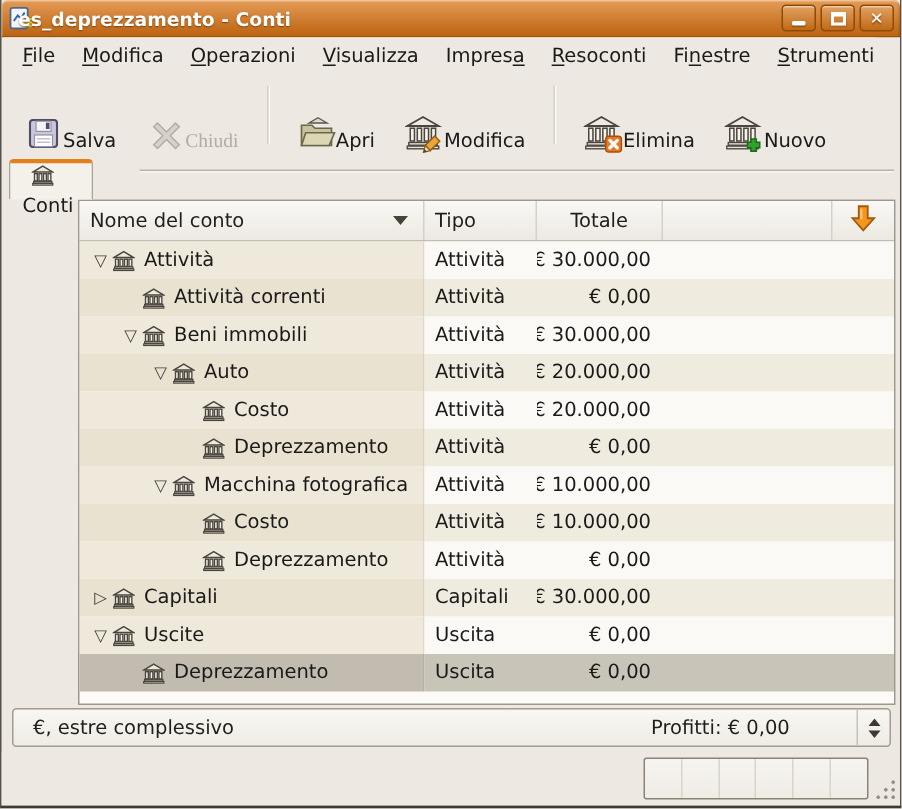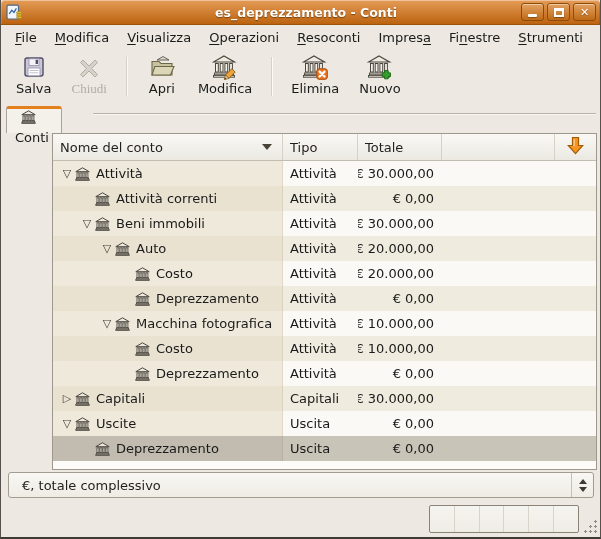--- a/index.html
+++ b/index.html
@@ -15,21 +15,21 @@
   
   .titlebar{
     position:absolute;left:0;right:0;top:0;height:25px;
     background:linear-gradient(var(--titlebar-top,#E59C57),var(--titlebar-bottom,#BC6310));
     border-bottom:1px solid #9C5407;border-radius:4px 4px 0 0;
     box-shadow:inset 0 1px 0 rgba(255,255,255,.4),inset 1px 0 0 rgba(255,255,255,.18),inset -1px 0 0 rgba(0,0,0,.12);
     display:flex;align-items:center;
   }
   .win-icon{position:absolute;left:5px;top:4px;width:17px;height:17px;}
   .title{
-    position:absolute;left:11px;right:0;text-align:center;
+    position:absolute;left:11px;right:0;
     color:#fff;font-weight:bold;font-size:12.5px;
     text-shadow:0 1px 1px rgba(80,40,0,.65);
   }
   .win-buttons{position:absolute;right:4px;top:3px;display:flex;gap:3px;}
   .wbtn{
     width:23px;height:18px;border-radius:3px;
     background:linear-gradient(#E2A263,#BF6A16);
     border:1px solid #8F4A05;
     box-shadow:inset 0 1px 0 rgba(255,255,255,.45);
     display:grid;place-items:center;
@@ -38,21 +38,21 @@
   }
   .glyph-min{width:9px;height:3px;background:#fff;margin-top:7px;border-radius:1px;box-shadow:0 1px 1px rgba(80,40,0,.5);}
   .glyph-max{width:10px;height:9px;border:2px solid #fff;border-top-width:3px;box-shadow:0 1px 1px rgba(80,40,0,.5);}
   .glyph-close{font-size:11px;line-height:1;}
   
   .menubar{position:absolute;left:1px;right:16px;top:25px;height:24px;display:flex;align-items:center;padding-left:4px;background:#EDE9E2;}
   .menu-item{padding:3px 9px;cursor:default;white-space:nowrap;}
   .menu-item u{text-decoration:underline;text-underline-offset:2px;}
   
   .toolbar{position:absolute;left:1px;right:1px;top:49px;height:56px;display:flex;align-items:stretch;padding:3px 0 2px 4px;background:#EDE9E2;}
-  .tb-btn{display:flex;flex-direction:column;align-items:center;justify-content:flex-start;padding:2px 10px 1px;border-radius:4px;min-width:52px;}
+  .tb-btn{display:flex;flex-direction:row;align-items:flex-end;justify-content:flex-start;padding:2px 10px 1px;border-radius:4px;min-width:52px;}
   .tb-icon{width:26px;height:26px;display:grid;place-items:center;}
   .tb-label{font-size:13px;margin-top:1px;white-space:nowrap;}
   .tb-btn.disabled .tb-label{color:#B2ADA2;font-family:Liberation Serif, serif;}
   .tb-sep{width:1px;background:#D5D1C7;box-shadow:1px 0 0 #FBFAF7;margin:5px 9px 7px 9px;}
   
   .notebook{position:absolute;left:0;right:0;top:105px;height:365px;}
   .tab{
     position:absolute;left:5px;top:1px;height:27px;
     display:flex;align-items:center;gap:6px;padding:0 12px 0 8px;
     background:#F4F1EB;border:1px solid #A9A399;border-bottom:none;
@@ -63,21 +63,21 @@
   .treeframe{
     position:absolute;left:3px;right:3px;top:28px;bottom:0;
     border:1px solid #9E988C;background:#FCFBF8;overflow:hidden;margin-left:48px;
   }
   
   .theader{height:27px;display:flex;background:linear-gradient(#F9F8F5,#ECE9E2);border-bottom:1px solid #C2BDB2;}
   .hcell{display:flex;align-items:center;padding:0 7px;border-right:1px solid #D5D1C7;font-size:13px;color:#211f1c;}
   .hcell:last-child{border-right:none;}
   .h-name{width:230px;}
   .h-tipo{width:75px;}
-  .h-totale{width:84px;justify-content:flex-start;}
+  .h-totale{width:84px;justify-content:center;}
   .h-fill{flex:1;}
   .h-arrow{width:41px;justify-content:center;border-left:none;}
   .sort-arrow{margin-left:auto;margin-right:3px;width:0;height:0;border-left:5px solid transparent;border-right:5px solid transparent;border-top:6px solid #474338;}
   
   .trow{height:25px;display:flex;align-items:stretch;cursor:default;}
   .cell{display:flex;align-items:center;white-space:nowrap;overflow:hidden;}
   .cell-name{width:230px;border-right:1px solid rgba(120,100,60,.13);}
   .cell-tipo{width:75px;padding-left:7px;}
   .cell-totale{width:84px;justify-content:flex-end;padding-right:8px;}
   .cell-fill{flex:1;}
@@ -143,24 +143,24 @@
         </span>
       <span class="wbtn">
           <span class="glyph-close">✕</span>
         </span>
     </span>
   </div>
 
   <div class="menubar" id="menubar">
       <span class="menu-item"><u>F</u>ile</span>
       <span class="menu-item"><u>M</u>odifica</span>
+      <span class="menu-item"><u>O</u>perazioni</span>
       <span class="menu-item"><u>V</u>isualizza</span>
-      <span class="menu-item"><u>O</u>perazioni</span>
+      <span class="menu-item">Impres<u>a</u></span>
       <span class="menu-item"><u>R</u>esoconti</span>
-      <span class="menu-item">Impres<u>a</u></span>
       <span class="menu-item">Fi<u>n</u>estre</span>
       <span class="menu-item"><u>S</u>trumenti</span>
       <span class="menu-item">Auto</span>
     </div>
 
   <div class="toolbar" id="toolbar">
       <div class="tb-btn">
         <span class="tb-icon">
           <svg width="26" height="26" viewBox="0 0 26 26">
             <rect x="4" y="4" width="18" height="18" rx="2" fill="#CBC7D8" stroke="#504C66" stroke-width="1.4"></rect>
@@ -520,22 +520,23 @@
             <div class="cell cell-tipo">Uscita</div>
             <div class="cell cell-totale">€ 0,00</div>
             <div class="cell cell-fill"></div>
           </div>
         </div>
     </div>
   </div>
 
   <div class="summaryzone">
     <div class="sumbox">
-      <span class="sumtext sum-label">€, totale complessivo</span>
+      <span class="sumtext sum-label">€, estre complessivo</span>
       <span class="sumtext sum-assets">Attività: € 30.000,00</span>
+      <span class="sumtext sum-profits">Profitti: € 0,00</span>
       <span class="spinner">
         <span class="spin-up"></span>
         <span class="spin-down"></span>
       </span>
     </div>
   </div>
 
   <div class="statusbar">
     <div class="progress" id="progress">
         <div class="pcell"></div>

